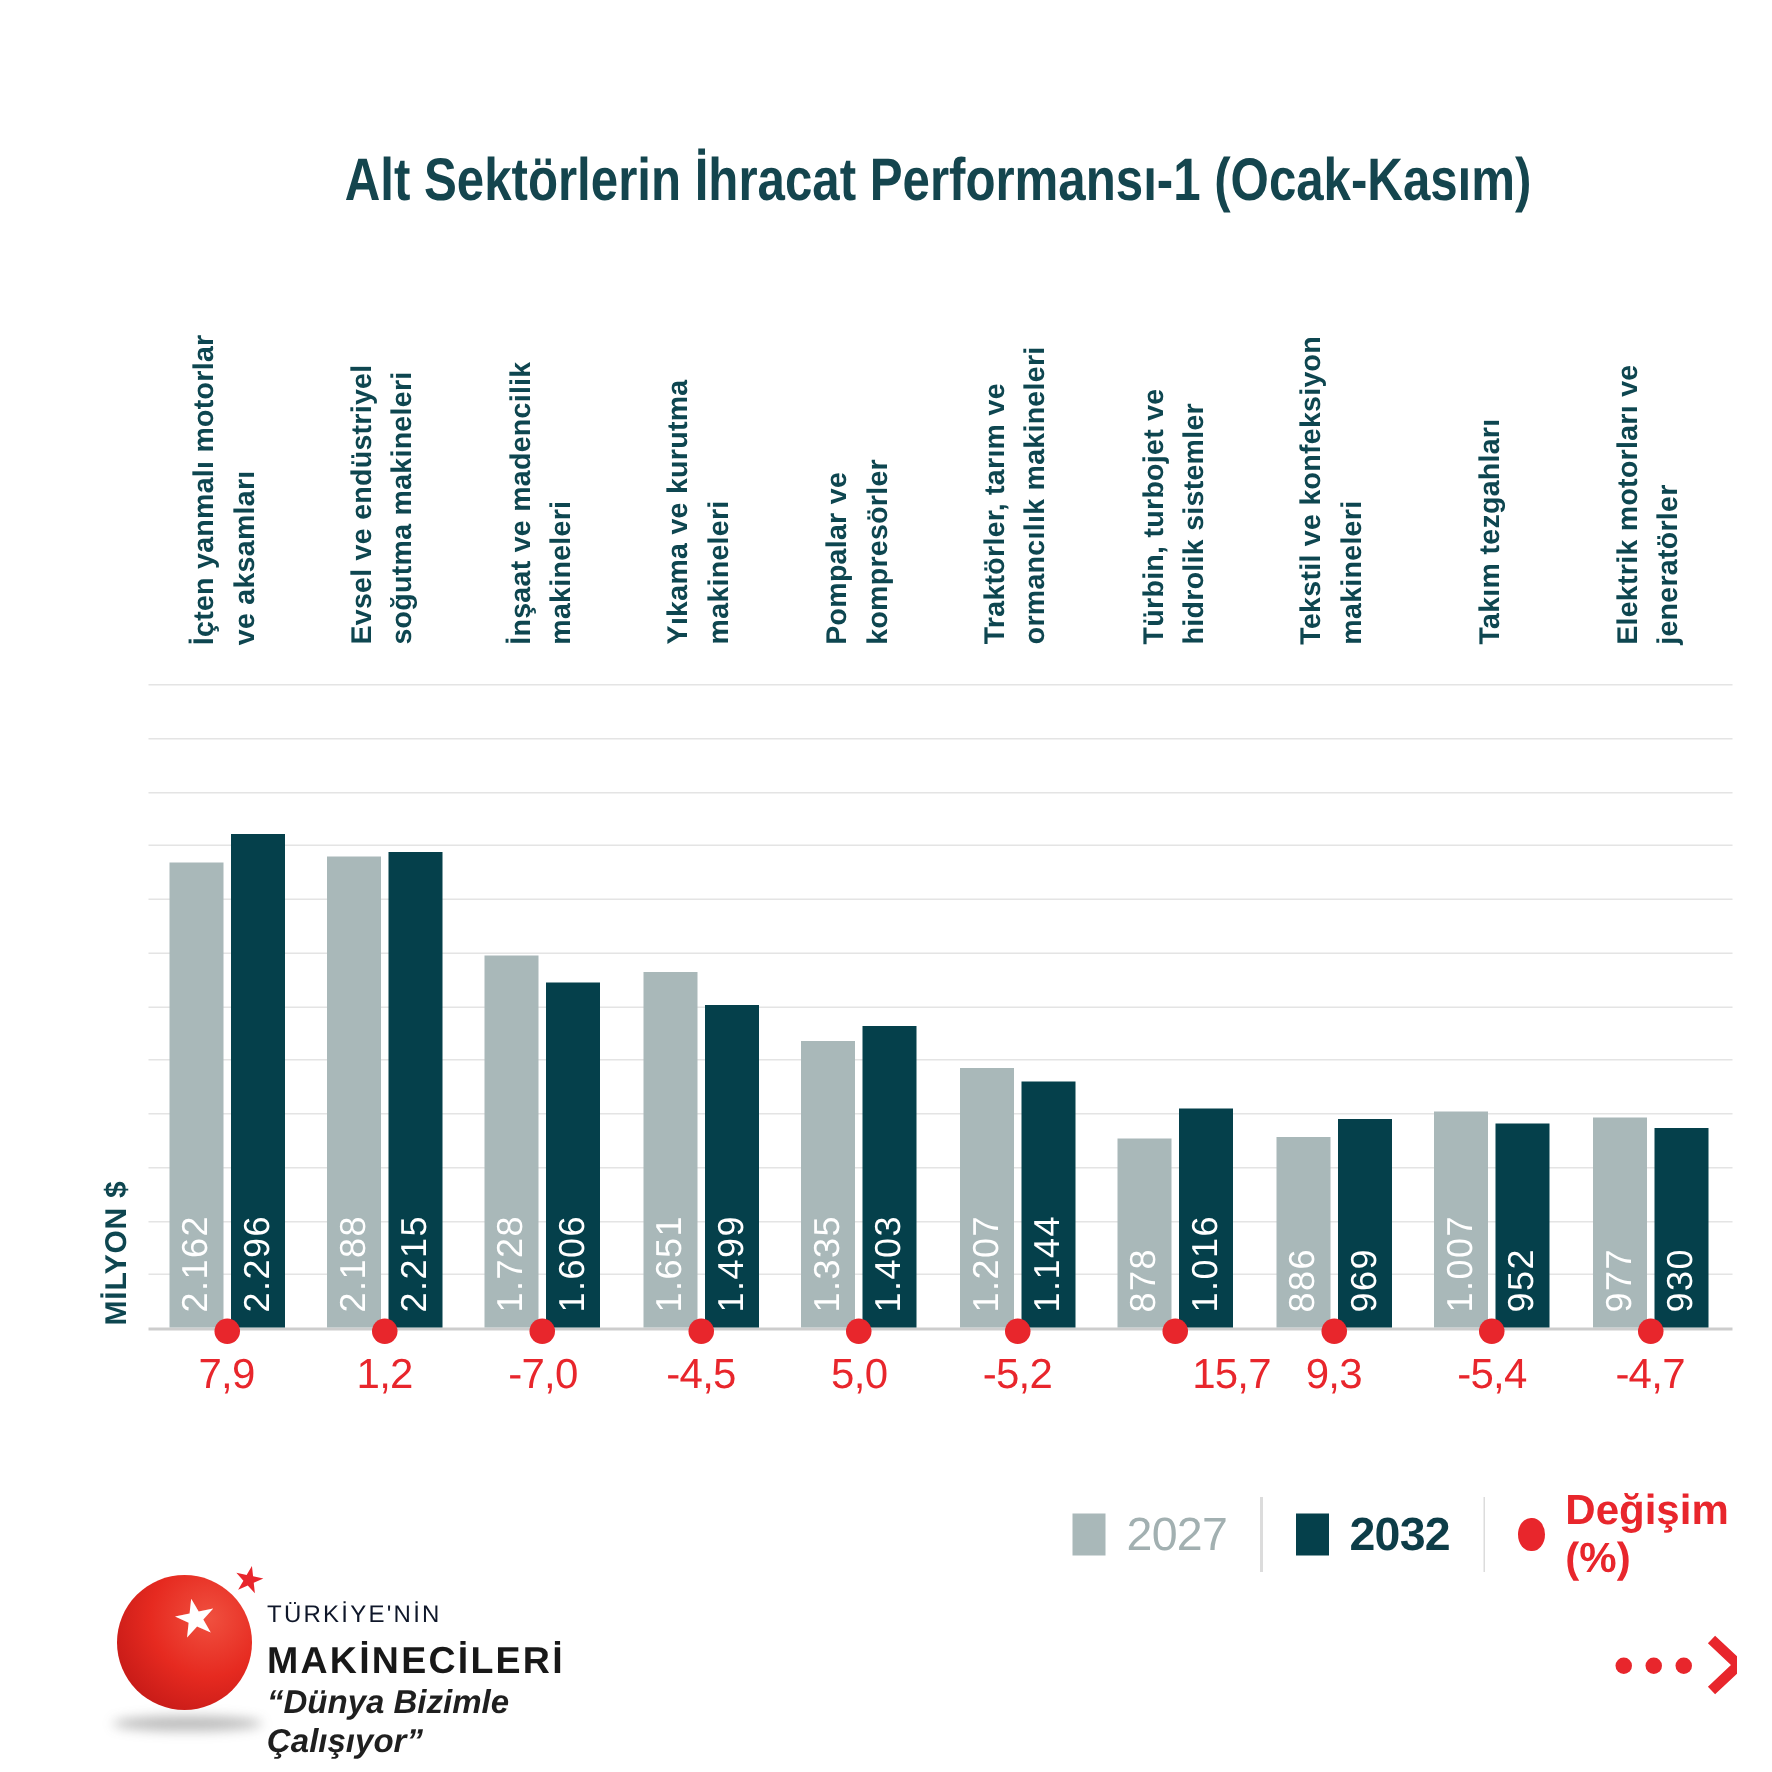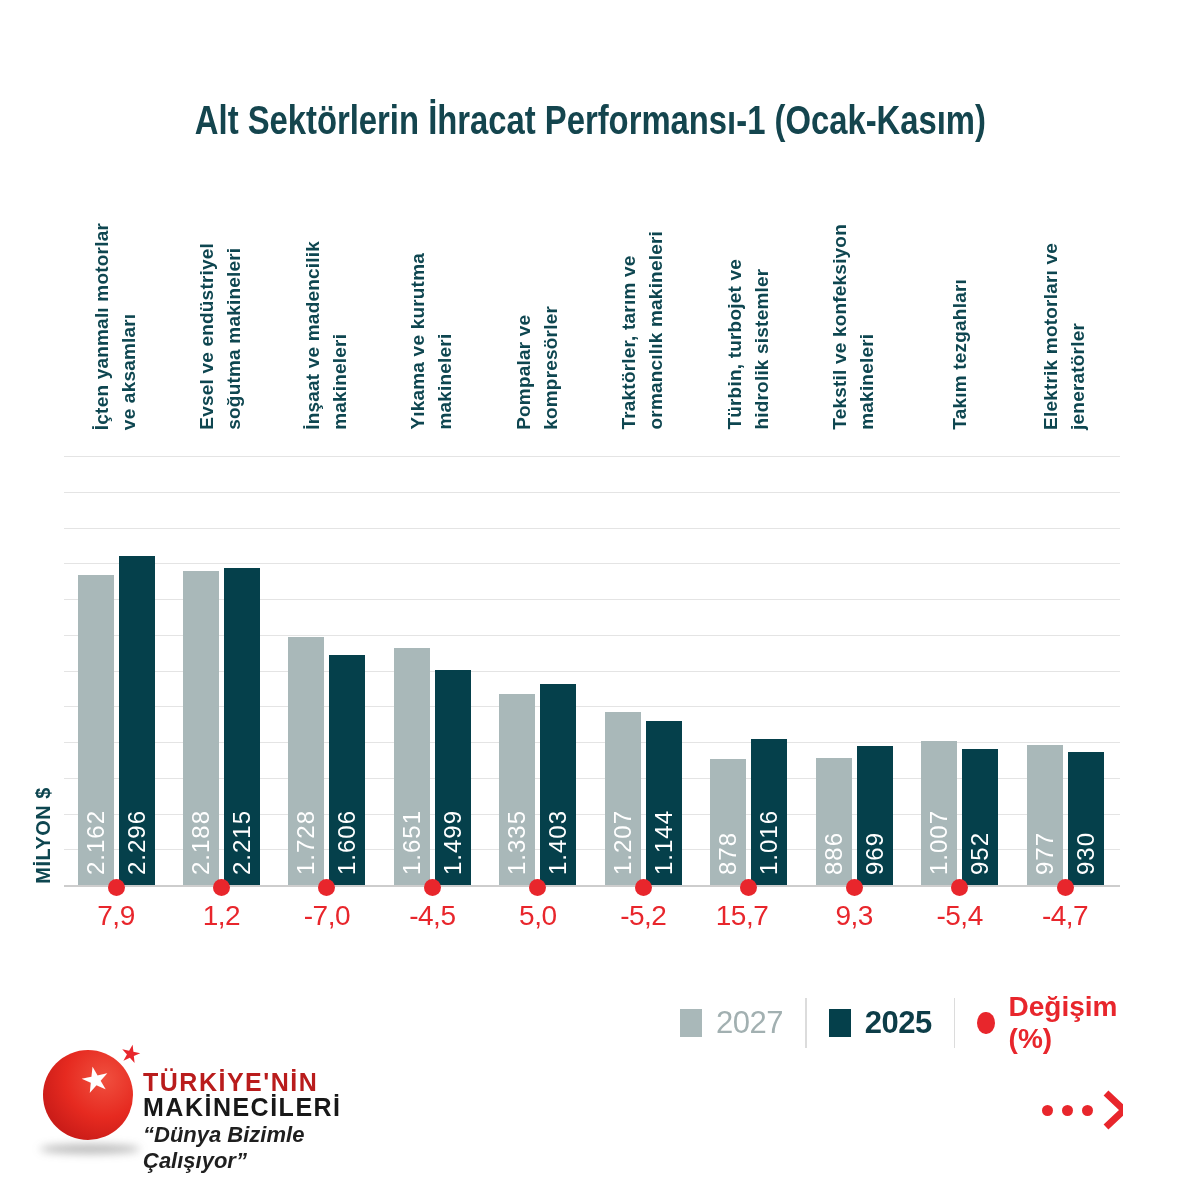--- a/index.html
+++ b/index.html
@@ -1,19 +1,19 @@
 <!DOCTYPE html>
 <html><head>
 <meta charset="utf-8">
 <style>
   * { margin:0; padding:0; box-sizing:border-box; }
   html,body { background:#ffffff; }
   .canvas {
     position:relative; width:1123px; height:1181px; background:#ffffff;
-    font-family:"Liberation Sans", sans-serif; overflow:hidden;
+    font-family:"Liberation Sans", sans-serif; overflow:hidden;margin-left:35px;
   }
   
   .title-wrap { position:absolute; top:100px; left:0; width:1181px; text-align:center; }
   .title {
     display:inline-block; font-size:40px; font-weight:700; color:#14454e;
     white-space:nowrap; transform:scaleX(0.82); transform-origin:center; line-height:1;
   }
   
   .gridline { position:absolute; left:64px; width:1056px; height:1px; background:#e4e4e4; }
   .baseline { position:absolute; left:64px; width:1056px; height:2px; background:#cdcdcd; }
@@ -62,21 +62,21 @@
     background:rgba(60,60,60,0.35); filter:blur(4px);
   }
   .logo-star-white {
     position:absolute; left:40px; top:22px; color:#ffffff; font-size:34px; line-height:1;
     transform:rotate(-12deg);
   }
   .logo-star-red {
     position:absolute; left:80px; top:2px; color:#e8262c; font-size:24px; line-height:1;
     transform:rotate(12deg);
   }
-  .logo-line1 { position:absolute; left:103px; top:28px; font-size:25px; font-weight:700; color:#b91c1c; letter-spacing:1.5px; }
+  .logo-line1 { position:absolute; left:103px; top:28px; font-size:16px; font-weight:400; color:#0f172a; letter-spacing:1.5px; }
   .logo-line2 { position:absolute; left:103px; top:53px; font-size:25px; font-weight:700; color:#181818; letter-spacing:1.5px; }
   .logo-tagline { position:absolute; left:103px; top:82px; font-size:22px; font-style:italic; font-weight:700; color:#1f1f1f; }
   
   .next-arrow { position:absolute; left:1042px; top:1090px; display:flex; align-items:center; gap:9px; cursor:pointer; }
   .arrow-dot { width:11px; height:11px; border-radius:50%; background:#e8262c; }
 </style>
 </head>
 <body>
 
 <div class="canvas">
@@ -87,21 +87,21 @@
 
   <div id="plot-area"></div>
 
   <div class="y-axis-label">MİLYON $</div>
 
   <div class="legend">
     <div class="swatch swatch-2024"></div>
     <span class="legend-label-2024">2027</span>
     <div class="legend-divider"></div>
     <div class="swatch swatch-2025"></div>
-    <span class="legend-label-2025">2025</span>
+    <span class="legend-label-2025">2032</span>
     <div class="legend-divider"></div>
     <div class="legend-dot"></div>
     <span class="legend-label-change">Değişim (%)</span>
   </div>
 
   <div class="logo">
     <div class="logo-shadow"></div>
     <div class="logo-sphere"></div>
     <span class="logo-star-white">★</span>
     <span class="logo-star-red">★</span>
@@ -194,21 +194,21 @@
     <div class="change-value" style="left: 643.25px; top: 902px;">-5,2</div>
     <div class="cat-label" style="left: 748.7px;">Türbin, turbojet ve
 hidrolik sistemler</div>
     <div class="bar bar-2024" style="left: 710.2px; top: 759px; height: 126px;">
       <span class="bar-value">878</span>
     </div>
     <div class="bar bar-2025" style="left: 751.2px; top: 739px; height: 146px;">
       <span class="bar-value">1.016</span>
     </div>
     <div class="change-dot" style="left: 740.2px; top: 878.5px;"></div>
-    <div class="change-value" style="left: 742px; top: 902px;">15,7</div>
+    <div class="change-value" style="left: 786px; top: 902px;">15,7</div>
     <div class="cat-label" style="left: 854.15px;">Tekstil ve konfeksiyon
 makineleri</div>
     <div class="bar bar-2024" style="left: 815.65px; top: 758px; height: 127px;">
       <span class="bar-value">886</span>
     </div>
     <div class="bar bar-2025" style="left: 856.65px; top: 746px; height: 139px;">
       <span class="bar-value">969</span>
     </div>
     <div class="change-dot" style="left: 845.65px; top: 878.5px;"></div>
     <div class="change-value" style="left: 854.15px; top: 902px;">9,3</div>

